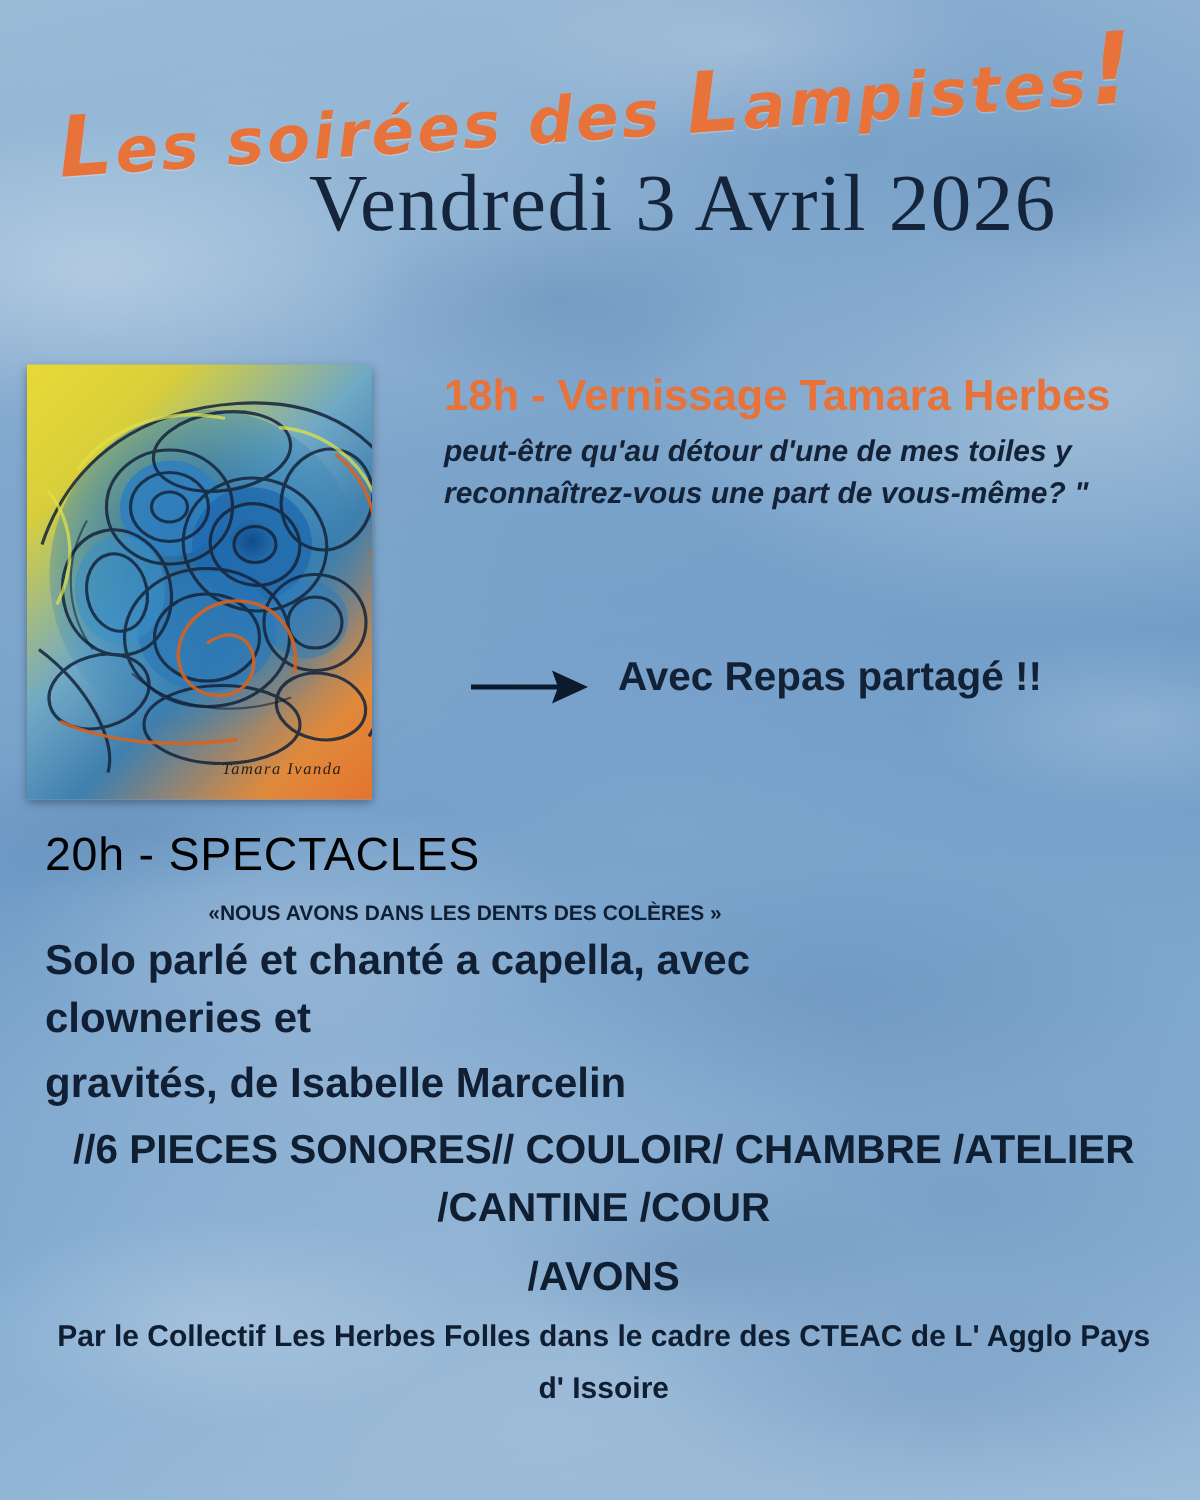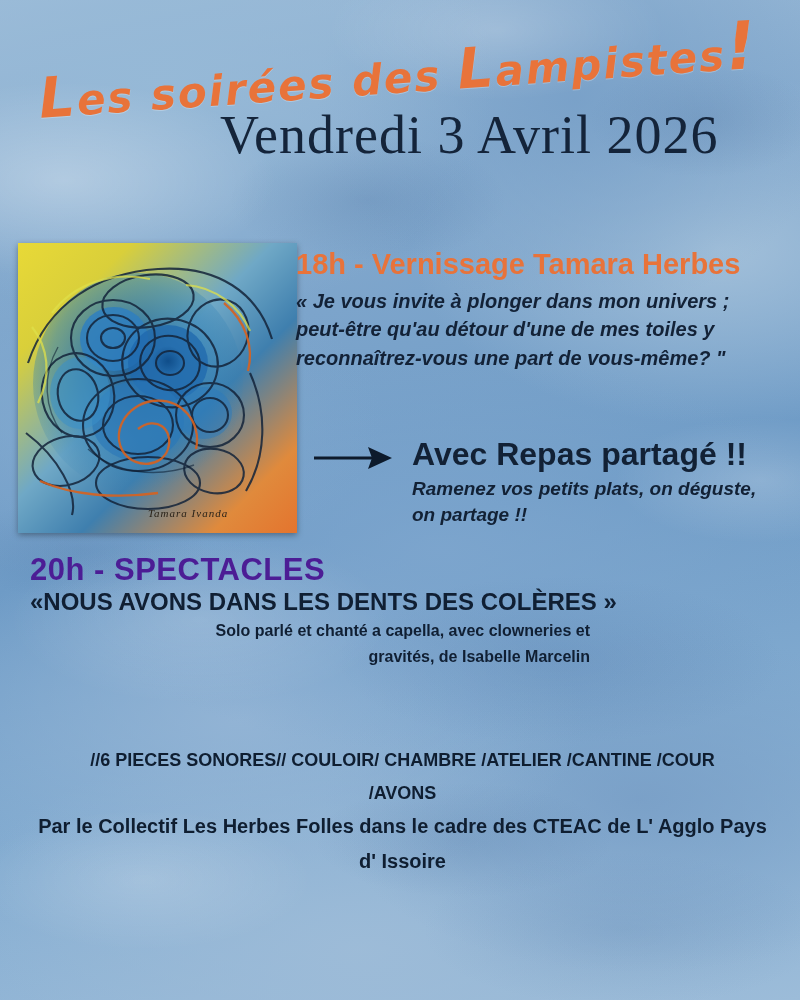--- a/index.html
+++ b/index.html
@@ -76,37 +76,37 @@
   .title-main .cap {
     font-size: 56px;
     line-height: 0.8;
   }
   .title-main .bang {
     font-size: 66px;
     font-weight: bold;
   }
   .title-date {
     position: absolute;
-    left: 220px;
+    left: 206px;
     top: 104px;
     width: 580px;
     color: #14243a;
     font-family: "Liberation Serif", serif;
     font-size: 54px;
     font-weight: normal;
     letter-spacing: 1px;
     white-space: nowrap;
   }
 
   
   .painting {
     position: absolute;
     left: 18px;
     top: 243px;
-    width: 279px;
+    width: 230px;
     height: 290px;
     background: linear-gradient(135deg, #e8d937 0%, #d9cf3a 20%, #6fa8c6 45%, #3f7fae 62%, #e08a3c 85%, #e4742e 100%);
     box-shadow: 0 2px 6px rgba(0,0,0,0.35);
     overflow: hidden;
   }
   .painting svg { display:block; }
   .painting-sig {
     position: absolute;
     left: 130px;
     bottom: 14px;
@@ -152,21 +152,21 @@
   }
   .repas {
     position: absolute;
     left: 412px;
     top: 436px;
     width: 380px;
   }
   .repas .rtitle {
     color: #122135;
     font-family: "Liberation Sans", sans-serif;
-    font-size: 32px;
+    font-size: 27px;
     font-weight: bold;
     white-space: nowrap;
   }
   .repas .rsub {
     margin-top: 3px;
     color: #122135;
     font-family: "Liberation Sans", sans-serif;
     font-size: 19px;
     font-style: italic;
     font-weight: bold;
@@ -174,60 +174,60 @@
   }
 
   
   .sec20 {
     position: absolute;
     left: 30px;
     top: 552px;
     width: 560px;
   }
   .sec20 .h20 {
-    color: #4c1d95;
+    color: #000000;
     font-size: 31px;
-    font-weight: bold;
+    font-weight: normal;
     letter-spacing: 0.5px;
   }
   .sec20 .line1 {
-    margin-top: 0;
+    margin-top: 12px;
     color: #101f33;
-    font-size: 24px;
+    font-size: 14px;
     font-weight: bold;
     text-align: center;
     white-space: nowrap;
   }
   .sec20 .line2 {
     margin-top: 4px;
     color: #101f33;
-    font-size: 16px;
-    font-weight: bold;
-    text-align: right;
+    font-size: 28px;
+    font-weight: bold;
+    text-align: left;
     line-height: 1.4;
   }
 
   
   .secpuis {
     position: absolute;
     left: 30px;
     top: 740px;
     width: 745px;
     text-align: center;
   }
   .secpuis .hpuis {
     color: #e8733a;
     font-size: 28px;
     font-weight: bold;
     white-space: nowrap;
   }
   .secpuis .pline {
     margin-top: 7px;
     color: #0f1e31;
-    font-size: 18px;
+    font-size: 27px;
     font-weight: bold;
     line-height: 1.45;
   }
   .secpuis .pline2 {
     margin-top: 6px;
     color: #0f1e31;
     font-size: 20px;
     font-weight: bold;
     line-height: 1.45;
   }
@@ -303,39 +303,34 @@
         <path d="M70,206 C96,230 138,236 176,222"></path>
         <path d="M40,104 C24,132 26,166 44,190"></path>
       </g>
     </svg>
     <div class="painting-sig">Tamara Ivanda</div>
   </div>
 
   <div class="sec18">
     <div class="h-orange">18h - Vernissage Tamara Herbes</div>
     <div class="quote">
-      <div>« Je vous invite à plonger dans mon univers ;</div>
       <div>peut-être qu'au détour d'une de mes toiles y</div>
       <div>reconnaîtrez-vous une part de vous-même? "</div>
     </div>
   </div>
 
   <div class="arrow">
     <svg width="82" height="30" viewBox="0 0 82 30">
       <line x1="2" y1="15" x2="62" y2="15" stroke="#0d1a2b" stroke-width="3.2"></line>
       <polygon points="80,15 56,4 60,15 56,26" fill="#0d1a2b"></polygon>
     </svg>
   </div>
 
   <div class="repas">
     <div class="rtitle">Avec Repas partagé !!</div>
-    <div class="rsub">
-      <div>Ramenez vos petits plats, on déguste,</div>
-      <div>on partage !!</div>
-    </div>
   </div>
 
   <div class="sec20">
     <div class="h20">20h - SPECTACLES</div>
     <div class="line1">«NOUS AVONS DANS LES DENTS DES COLÈRES »</div>
     <div class="line2">Solo parlé et chanté a capella, avec clowneries et</div>
     <div class="line2">gravités, de Isabelle Marcelin</div>
   </div>
 
   <div class="secpuis">

